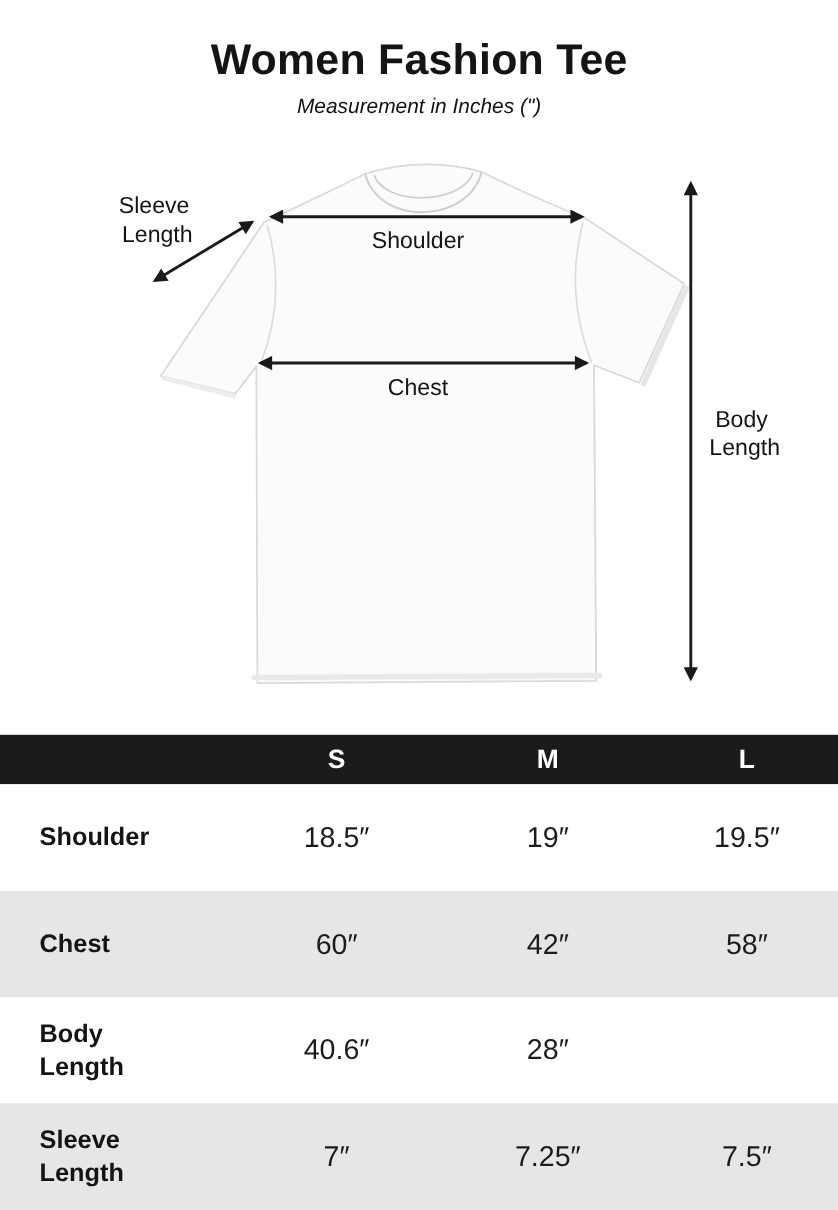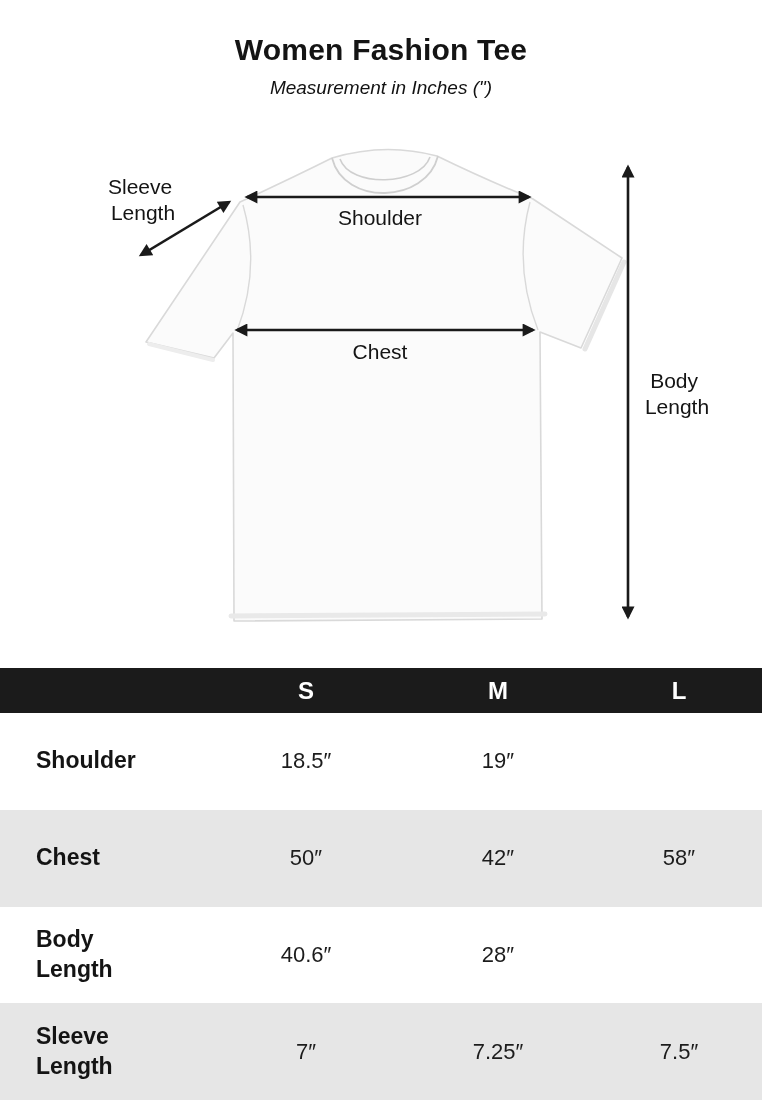--- a/index.html
+++ b/index.html
@@ -19,21 +19,21 @@
     margin:0 auto;
     background:#ffffff;
     font-family:"Liberation Sans","DejaVu Sans",sans-serif;
     color:var(--text-primary);
     display:flex;flex-direction:column;
     overflow:hidden;
   }
   
   .heading{height:118px;text-align:center;box-sizing:border-box;padding-top:33px;}
   .title{
-    font-size:30px;font-weight:700;letter-spacing:.2px;
+    font-size:39px;font-weight:700;letter-spacing:.2px;
     line-height:1.15;color:var(--text-primary);
   }
   .subtitle{
     margin-top:9px;font-size:19px;font-style:italic;color:#121212;
   }
   
   .diagram{height:550px;position:relative;}
   .diagram svg{display:block;}
   .diag-label{
     font-family:"Liberation Sans","DejaVu Sans",sans-serif;
@@ -53,21 +53,21 @@
   .t-row{
     flex:1;display:grid;grid-template-columns:212px 188px 196px 166px;
     align-items:center;background:#ffffff;
   }
   .t-row.stripe{background:var(--row-stripe);}
   .row-label{
     padding-left:36px;font-size:23px;font-weight:700;line-height:1.3;
     color:var(--text-primary);
   }
   .row-label span{display:inline-block;max-width:118px;}
-  .t-cell{text-align:center;font-size:22px;color:#1c1c1c;}
+  .t-cell{text-align:center;font-size:26px;color:#1c1c1c;}
 </style>
 </head>
 <body>
 
 <div class="page">
 
   <div class="heading">
     <div class="title">Women Fashion Tee</div>
     <div class="subtitle">Measurement in Inches (")</div>
   </div>
@@ -134,27 +134,28 @@
       <div class="h-cell">M</div>
       <div class="h-cell">L</div>
     </div>
 
     <div class="t-row">
       <div class="row-label">
         <span>Shoulder</span>
       </div>
       <div class="t-cell">18.5″</div>
       <div class="t-cell">19″</div>
+      <div class="t-cell">19.5″</div>
     </div>
 
     <div class="t-row stripe">
       <div class="row-label">
         <span>Chest</span>
       </div>
-      <div class="t-cell">50″</div>
+      <div class="t-cell">60″</div>
       <div class="t-cell">42″</div>
       <div class="t-cell">58″</div>
     </div>
 
     <div class="t-row">
       <div class="row-label">
         <span>Body Length</span>
       </div>
       <div class="t-cell">40.6″</div>
       <div class="t-cell">28″</div>

